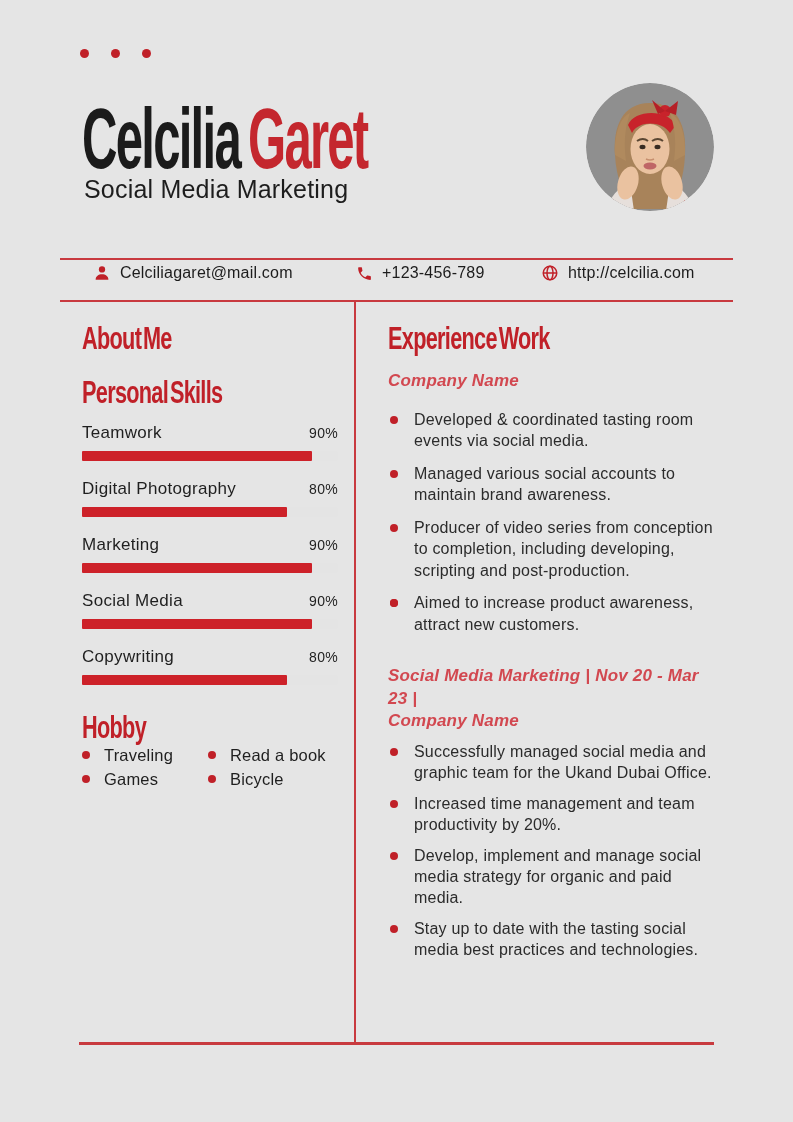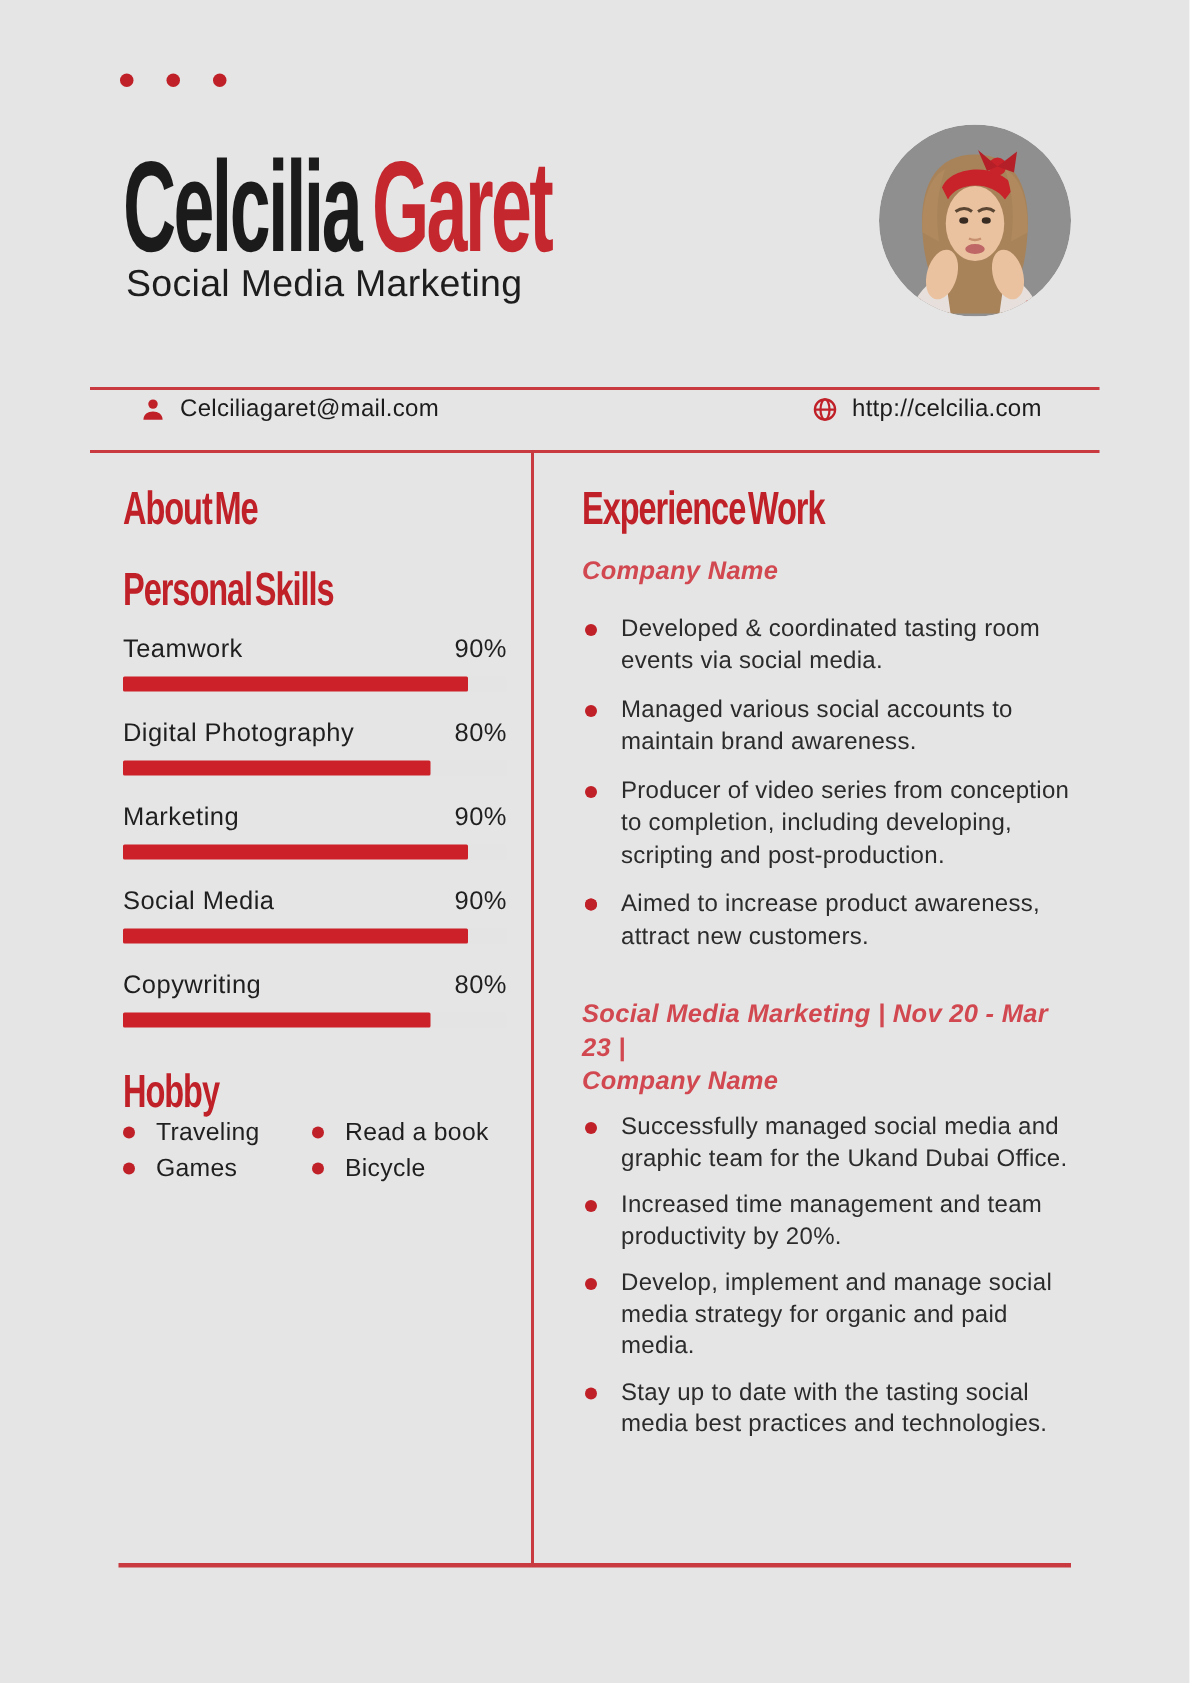--- a/index.html
+++ b/index.html
@@ -36,21 +36,21 @@
   .sec-h{
     font-size:31px;line-height:34px;font-weight:bold;color:var(--accent);
     letter-spacing:-1px;word-spacing:-5px;white-space:nowrap;
     transform:scaleX(0.70);transform-origin:0 50%;
   }
   .about-text{margin:16px 0 0 0;font-size:16px;line-height:21.4px;letter-spacing:0.2px;color:#2b2b2b;}
   
   .skills{margin-top:13px;}
   .skill{margin-bottom:18px;}
   .skill-row{display:flex;justify-content:space-between;align-items:flex-end;font-size:17px;line-height:20px;color:#1f1f1f;letter-spacing:0.3px;}
-  .skill-pct{font-size:17px;color:#1f1f1f;}
+  .skill-pct{font-size:14px;color:#1f1f1f;}
   .skill-track{margin-top:8px;height:10px;background:var(--bar-track);border-radius:1px;}
   .skill-fill{height:10px;background:var(--bar-fill);border-radius:1px;}
   
   .hobby-h{margin-top:26px;}
   .hobby-grid{margin-top:0;display:grid;grid-template-columns:126px auto;row-gap:4px;}
   .hobby-item{display:flex;align-items:center;gap:14px;font-size:16.5px;line-height:20px;color:#1f1f1f;letter-spacing:0.2px;}
   .bullet-dot{flex:none;width:8px;height:8px;border-radius:50%;background:var(--accent);}
   
   .job-heading{margin-top:14px;font-size:17px;line-height:22.5px;font-weight:bold;font-style:italic;color:var(--accent-light);letter-spacing:0.2px;}
   .job-heading.second{margin-top:30px;}
@@ -109,20 +109,26 @@
   </div>
 
   <div class="contactbar">
     <div class="contact-item ci-email">
       <svg width="18" height="18" viewBox="0 0 24 24">
         <circle cx="12" cy="7.2" r="4.2" fill="#c02028"></circle>
         <path d="M3.5 21c0-4.6 3.9-7.2 8.5-7.2s8.5 2.6 8.5 7.2z" fill="#c02028"></path>
       </svg>
       <span>Celciliagaret@mail.com</span>
     </div>
+    <div class="contact-item ci-phone">
+      <svg width="17" height="17" viewBox="0 0 24 24">
+        <path d="M6.62 10.79c1.44 2.83 3.76 5.14 6.59 6.59l2.2-2.21c.27-.27.67-.36 1.02-.24 1.12.37 2.33.57 3.57.57.55 0 1 .45 1 1V20c0 .55-.45 1-1 1-9.39 0-17-7.61-17-17 0-.55.45-1 1-1h3.5c.55 0 1 .45 1 1 0 1.25.2 2.45.57 3.57.11.35.03.74-.25 1.02l-2.2 2.2z" fill="#c02028"></path>
+      </svg>
+      <span>+123-456-789</span>
+    </div>
     <div class="contact-item ci-web">
       <svg width="18" height="18" viewBox="0 0 24 24">
         <circle cx="12" cy="12" r="9" fill="none" stroke="#c02028" stroke-width="2"></circle>
         <ellipse cx="12" cy="12" rx="4" ry="9" fill="none" stroke="#c02028" stroke-width="2"></ellipse>
         <path d="M3 12h18" stroke="#c02028" stroke-width="2"></path>
       </svg>
       <span>http://celcilia.com</span>
     </div>
   </div>
 

